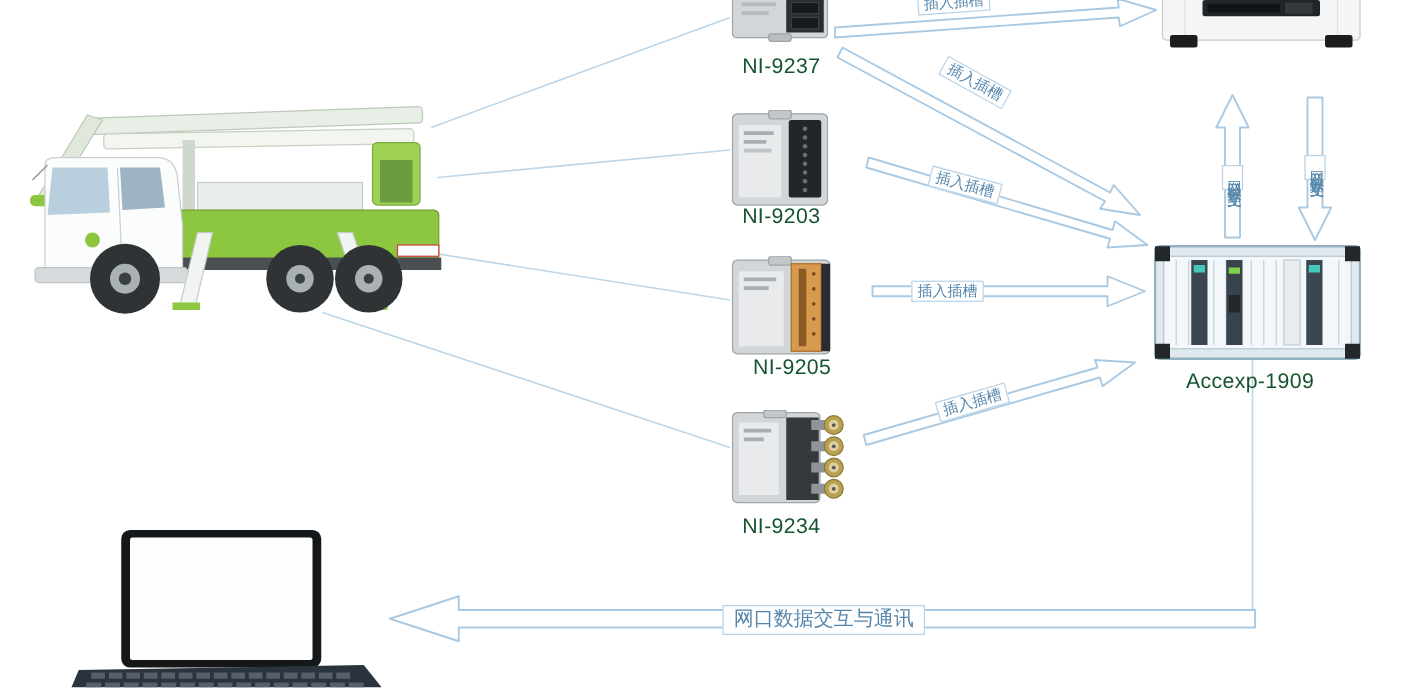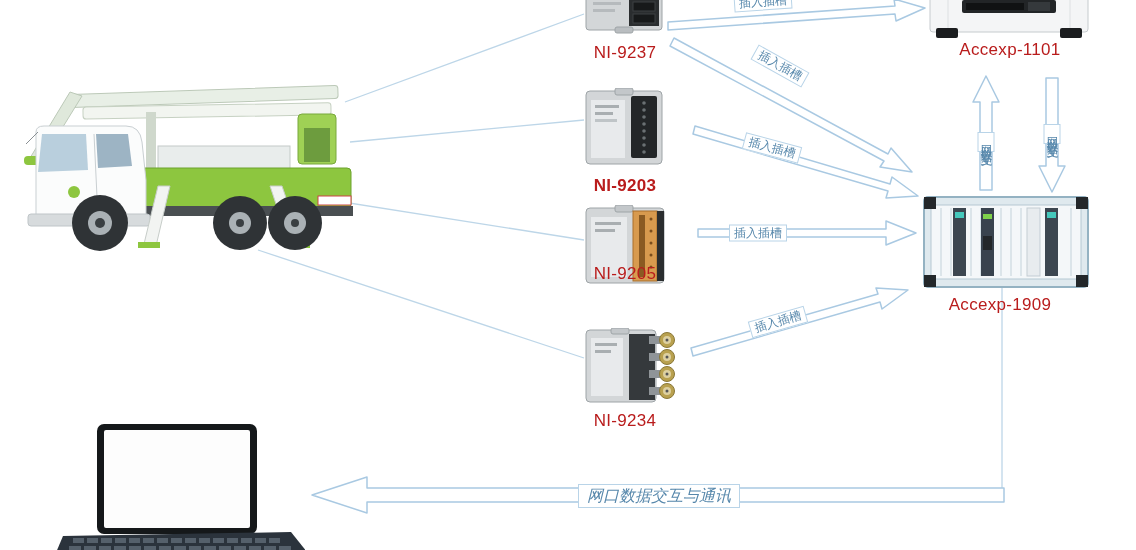--- a/index.html
+++ b/index.html
@@ -1,24 +1,24 @@
 <!DOCTYPE html>
 <html><head>
 <meta charset="utf-8">
 <style>
   html,body{margin:0;padding:0;background:#fff;}
   .stage{position:relative;width:1136px;height:550px;background:#ffffff;overflow:hidden;
          font-family:"Liberation Sans",sans-serif;}
   .abs{position:absolute;}
-  .dev-label{position:absolute;color:#b91c1c;font-size:17px;letter-spacing:.3px;text-align:center;}
+  .dev-label{position:absolute;color:#14532d;font-size:17px;letter-spacing:.3px;text-align:center;}
   .tag{position:absolute;background:#fff;border:1px solid #b9d4e8;color:#5687ab;
        font-size:12px;line-height:15px;padding:0 4px;white-space:nowrap;transform-origin:center;}
   .tag-v{writing-mode:vertical-rl;font-size:11.5px;line-height:15px;letter-spacing:2px;
          padding:3px 0;height:auto;}
-  .tag-big{font-size:16px;line-height:20px;padding:1px 8px;font-style:italic;}
+  .tag-big{font-size:16px;line-height:20px;padding:1px 8px;}
   svg{display:block;}
   #overlay{position:absolute;left:0;top:0;pointer-events:none;}
 </style>
 </head>
 <body>
 
 <div class="stage">
 
   <svg id="overlay" width="1136" height="550" viewBox="0 0 1136 550">
     <g stroke="#bdd6e8" stroke-width="1.3" fill="none">
@@ -101,40 +101,40 @@
       <circle cx="59" cy="15" r="1.8" fill="#6a7073"></circle>
         <circle cx="59" cy="22" r="1.8" fill="#6a7073"></circle>
       <circle cx="59" cy="29" r="1.8" fill="#6a7073"></circle>
         <circle cx="59" cy="36" r="1.8" fill="#6a7073"></circle>
       <circle cx="59" cy="43" r="1.8" fill="#6a7073"></circle>
         <circle cx="59" cy="50" r="1.8" fill="#6a7073"></circle>
       <circle cx="59" cy="57" r="1.8" fill="#6a7073"></circle>
         <circle cx="59" cy="64" r="1.8" fill="#6a7073"></circle>
     </svg>
   </div>
-  <div class="dev-label" style="left:585px;top:176px;width:80px;font-weight:bold;">NI-9203</div>
+  <div class="dev-label" style="left:585px;top:163px;width:80px;">NI-9203</div>
 
   <div class="abs" style="left:585px;top:205px;">
     <svg width="82" height="80" viewBox="0 0 82 80">
       <rect x="1" y="3" width="78" height="75" rx="4" fill="#d3d6d8" stroke="#9ea4a7"></rect>
       <rect x="30" y="0" width="18" height="7" rx="2" fill="#c3c7ca" stroke="#9ea4a7"></rect>
       <rect x="6" y="12" width="36" height="60" fill="#e8eaec"></rect>
       <rect x="10" y="17" width="26" height="3" fill="#a9aeb1"></rect>
       <rect x="10" y="24" width="20" height="3" fill="#a9aeb1"></rect>
       <rect x="48" y="6" width="24" height="70" fill="#d89a4e" stroke="#a96f2b"></rect>
       <rect x="54" y="10" width="6" height="62" fill="#8a5a22"></rect>
       <rect x="72" y="6" width="7" height="70" fill="#2a2d2f"></rect>
       <circle cx="66" cy="14" r="1.5" fill="#7a4d1c"></circle>
         <circle cx="66" cy="26" r="1.5" fill="#7a4d1c"></circle>
       <circle cx="66" cy="38" r="1.5" fill="#7a4d1c"></circle>
         <circle cx="66" cy="50" r="1.5" fill="#7a4d1c"></circle>
       <circle cx="66" cy="62" r="1.5" fill="#7a4d1c"></circle>
     </svg>
   </div>
-  <div class="dev-label" style="left:585px;top:264px;width:80px;">NI-9205</div>
+  <div class="dev-label" style="left:585px;top:284px;width:80px;text-align:right;">NI-9205</div>
 
   <div class="abs" style="left:585px;top:328px;">
     <svg width="96" height="76" viewBox="0 0 96 76">
       <rect x="1" y="2" width="70" height="72" rx="4" fill="#d3d6d8" stroke="#9ea4a7"></rect>
       <rect x="26" y="0" width="18" height="6" rx="2" fill="#c3c7ca" stroke="#9ea4a7"></rect>
       <rect x="6" y="10" width="32" height="58" fill="#e8eaec"></rect>
       <rect x="10" y="15" width="22" height="3" fill="#a9aeb1"></rect>
       <rect x="10" y="22" width="16" height="3" fill="#a9aeb1"></rect>
       <rect x="44" y="6" width="26" height="66" fill="#35393c"></rect>
       <rect x="64" y="8" width="12" height="8" fill="#8f9498"></rect>
@@ -162,21 +162,20 @@
       <rect x="2" y="-28" width="158" height="60" rx="3" fill="#f4f5f6" stroke="#c6cbce"></rect>
       <line x1="20" y1="-28" x2="20" y2="30" stroke="#dde0e2"></line>
       <line x1="142" y1="-28" x2="142" y2="30" stroke="#dde0e2"></line>
       <rect x="34" y="0" width="94" height="13" rx="2" fill="#222527"></rect>
       <rect x="38" y="3" width="58" height="7" fill="#101213"></rect>
       <rect x="100" y="2" width="22" height="9" fill="#35393c"></rect>
       <rect x="8" y="28" width="22" height="10" rx="2" fill="#1b1d1f"></rect>
       <rect x="132" y="28" width="22" height="10" rx="2" fill="#1b1d1f"></rect>
     </svg>
   </div>
-  <div class="dev-label" style="left:930px;top:40px;width:160px;">Accexp-1101</div>
 
   <div class="abs" style="left:923px;top:196px;">
     <svg width="166" height="92" viewBox="0 0 166 92">
       <rect x="1" y="1" width="164" height="90" rx="4" fill="#dfe9ee" stroke="#94b2c2" stroke-width="2"></rect>
       <rect x="8" y="9" width="150" height="74" fill="#f4f7f9" stroke="#b5c8d2"></rect>
       <g stroke="#c3d2da">
           <line x1="18" y1="12" x2="18" y2="80"></line>
           <line x1="28" y1="12" x2="28" y2="80"></line>
         <line x1="38" y1="12" x2="38" y2="80"></line>
           <line x1="48" y1="12" x2="48" y2="80"></line>

